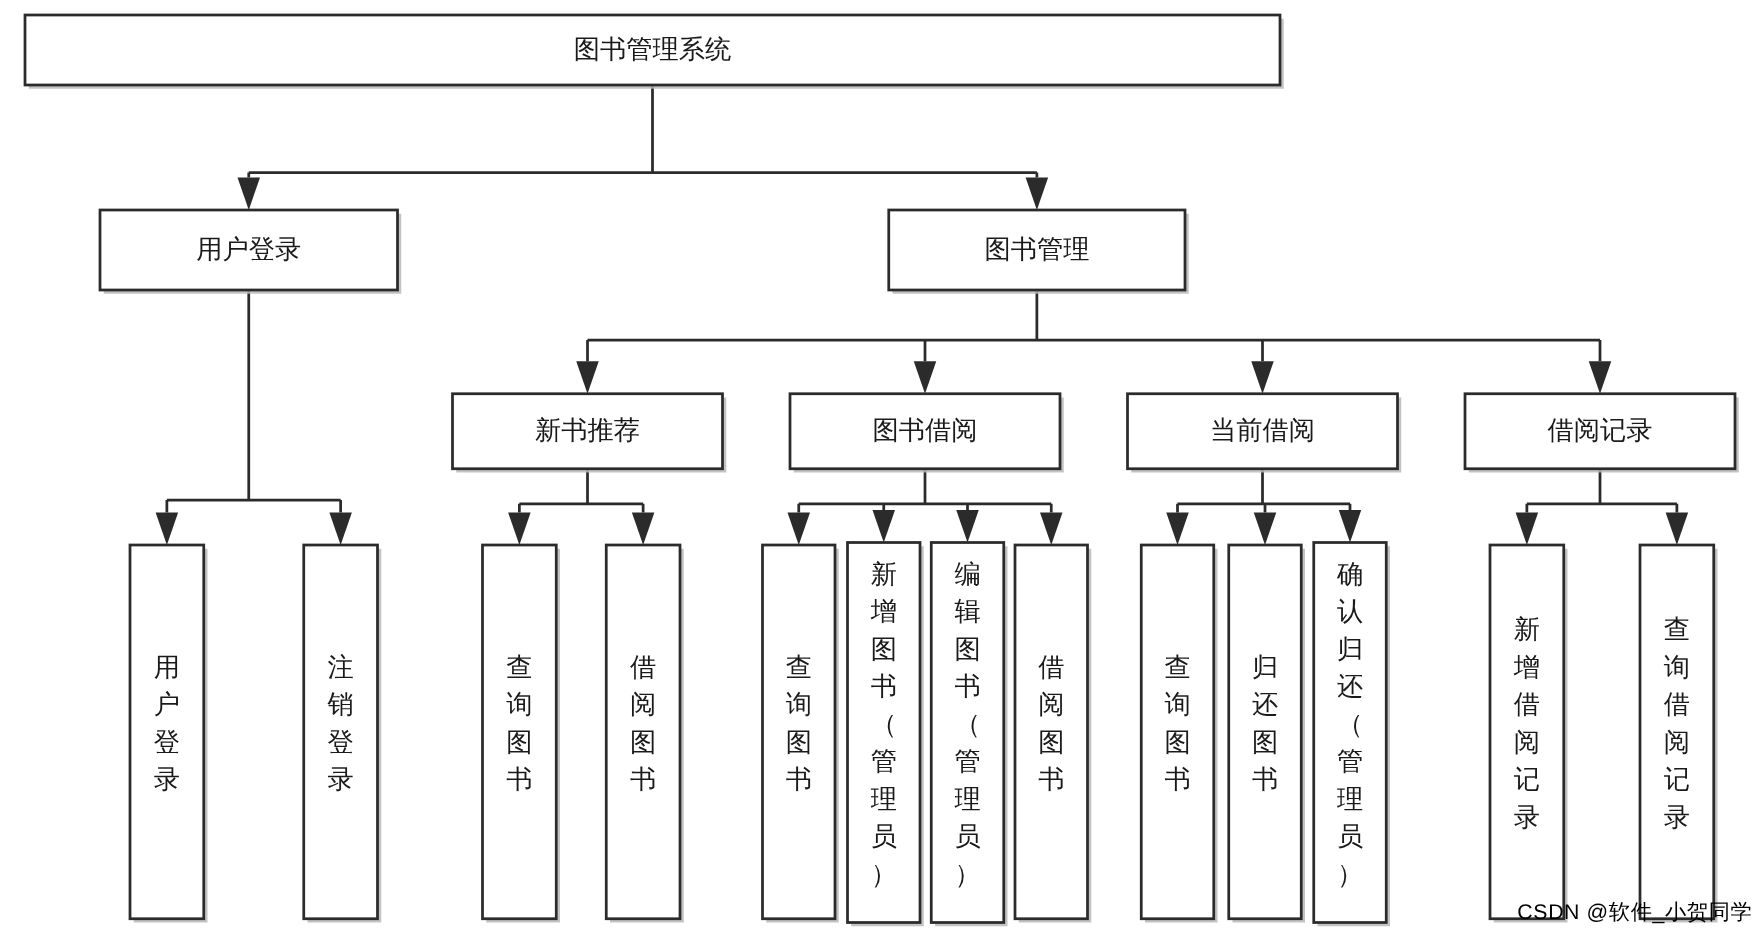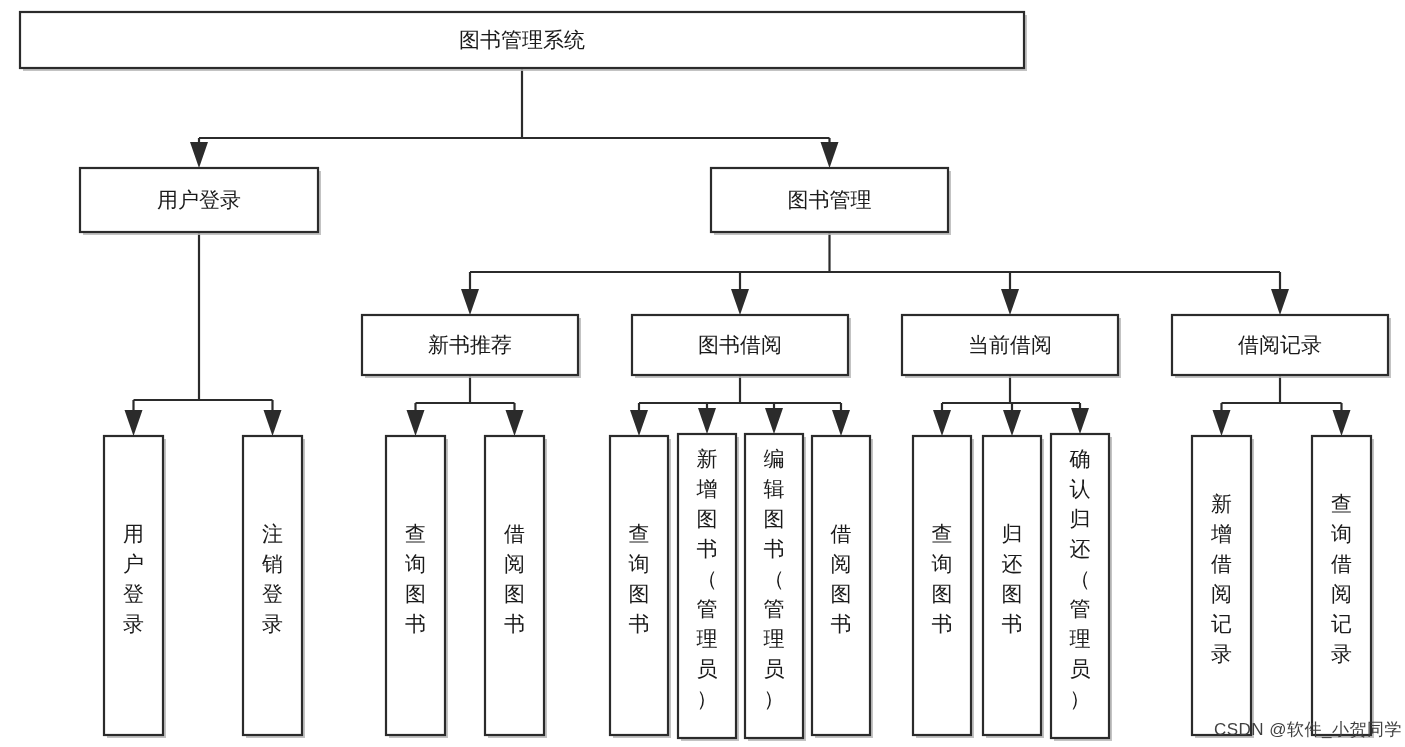--- a/index.html
+++ b/index.html
@@ -59,21 +59,21 @@
     font-size: 21px;
     fill: #1a1a1a;
     text-anchor: middle;
   }
   .watermark-text {
     position: absolute;
     right: 8px;
     bottom: 6px;
     font-family: "Liberation Sans", "DejaVu Sans", sans-serif;
     font-size: 17px;
-    color: #404040;
+    color: #000000;
     letter-spacing: 0.5px;
     white-space: nowrap;
     pointer-events: none;
   }
 </style>
 </head>
 <body>
 
 <div id="diagram-root">
   <svg class="diagram-canvas" viewBox="0 0 1405 747">

